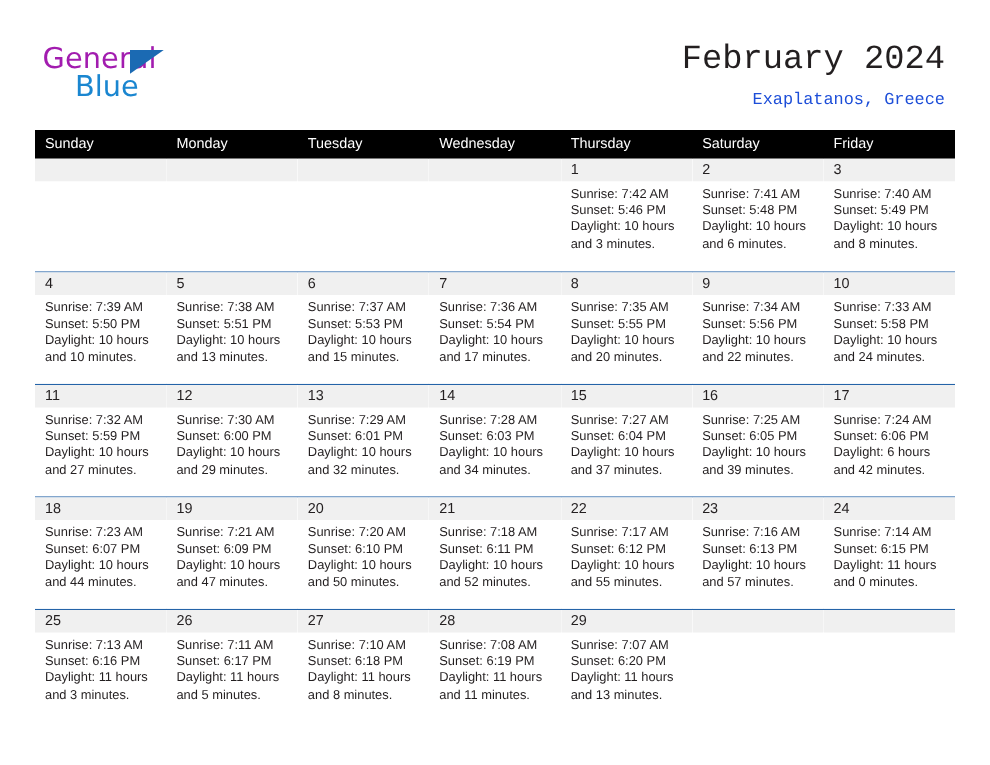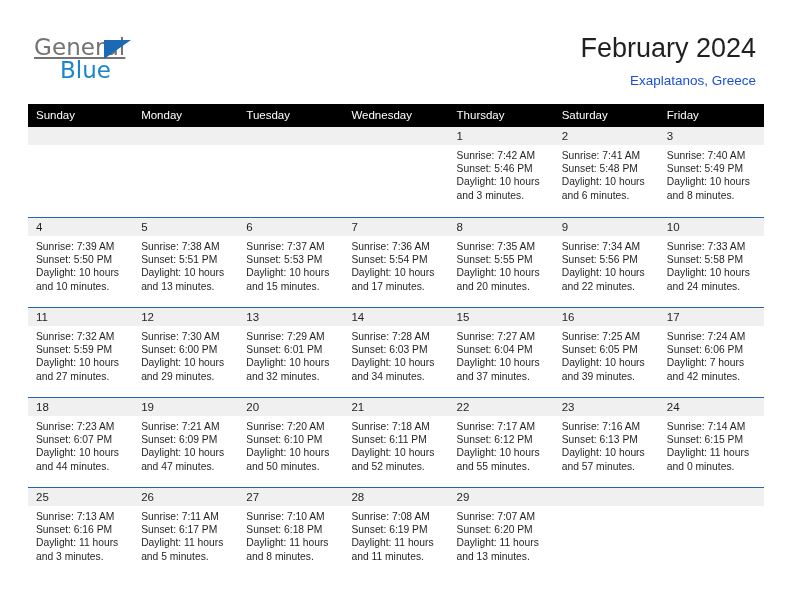--- a/index.html
+++ b/index.html
@@ -35,25 +35,24 @@
     top: 36px;
     width: 180px;
     height: 52px;
   }
   .brand-general {
     position: absolute;
     left: 0;
     top: 0;
     font-size: 23px;
     letter-spacing: 0.1px;
-    color: #737373;
+    color: #a21caf;
     font-family: "DejaVu Sans", sans-serif;
     font-weight: 400;
     line-height: 23px;
-    text-decoration: underline;
   }
   .brand-triangle {
     position: absolute;
     left: 70px;
     top: 4px;
     width: 0;
     height: 0;
     border-left: 27px solid #1b6ab3;
     border-bottom: 19px solid transparent;
   }
@@ -66,20 +65,21 @@
     font-family: "DejaVu Sans", sans-serif;
     font-weight: 400;
     line-height: 23px;
   }
 
   .title-block {
     position: absolute;
     right: 36px;
     top: 32px;
     text-align: right;
+    font-family: Liberation Mono, monospace;
   }
   .cal-title {
     font-size: 27px;
     font-weight: 400;
     color: #231f20;
     line-height: 32px;
     white-space: nowrap;
   }
   .cal-subtitle {
     margin-top: 9px;
@@ -369,21 +369,21 @@
               <div class="detail-line wrap">Daylight: 10 hours and 39 minutes.</div>
             </div>
           </div>
           <div class="daycell">
             <div class="daynum-band">
               <span class="daynum">17</span>
             </div>
             <div class="details">
               <div class="detail-line">Sunrise: 7:24 AM</div>
               <div class="detail-line">Sunset: 6:06 PM</div>
-              <div class="detail-line wrap">Daylight: 7 hours and 42 minutes.</div>
+              <div class="detail-line wrap">Daylight: 6 hours and 42 minutes.</div>
             </div>
           </div>
         </div>
         <div class="week">
           <div class="daycell">
             <div class="daynum-band">
               <span class="daynum">18</span>
             </div>
             <div class="details">
               <div class="detail-line">Sunrise: 7:23 AM</div>

